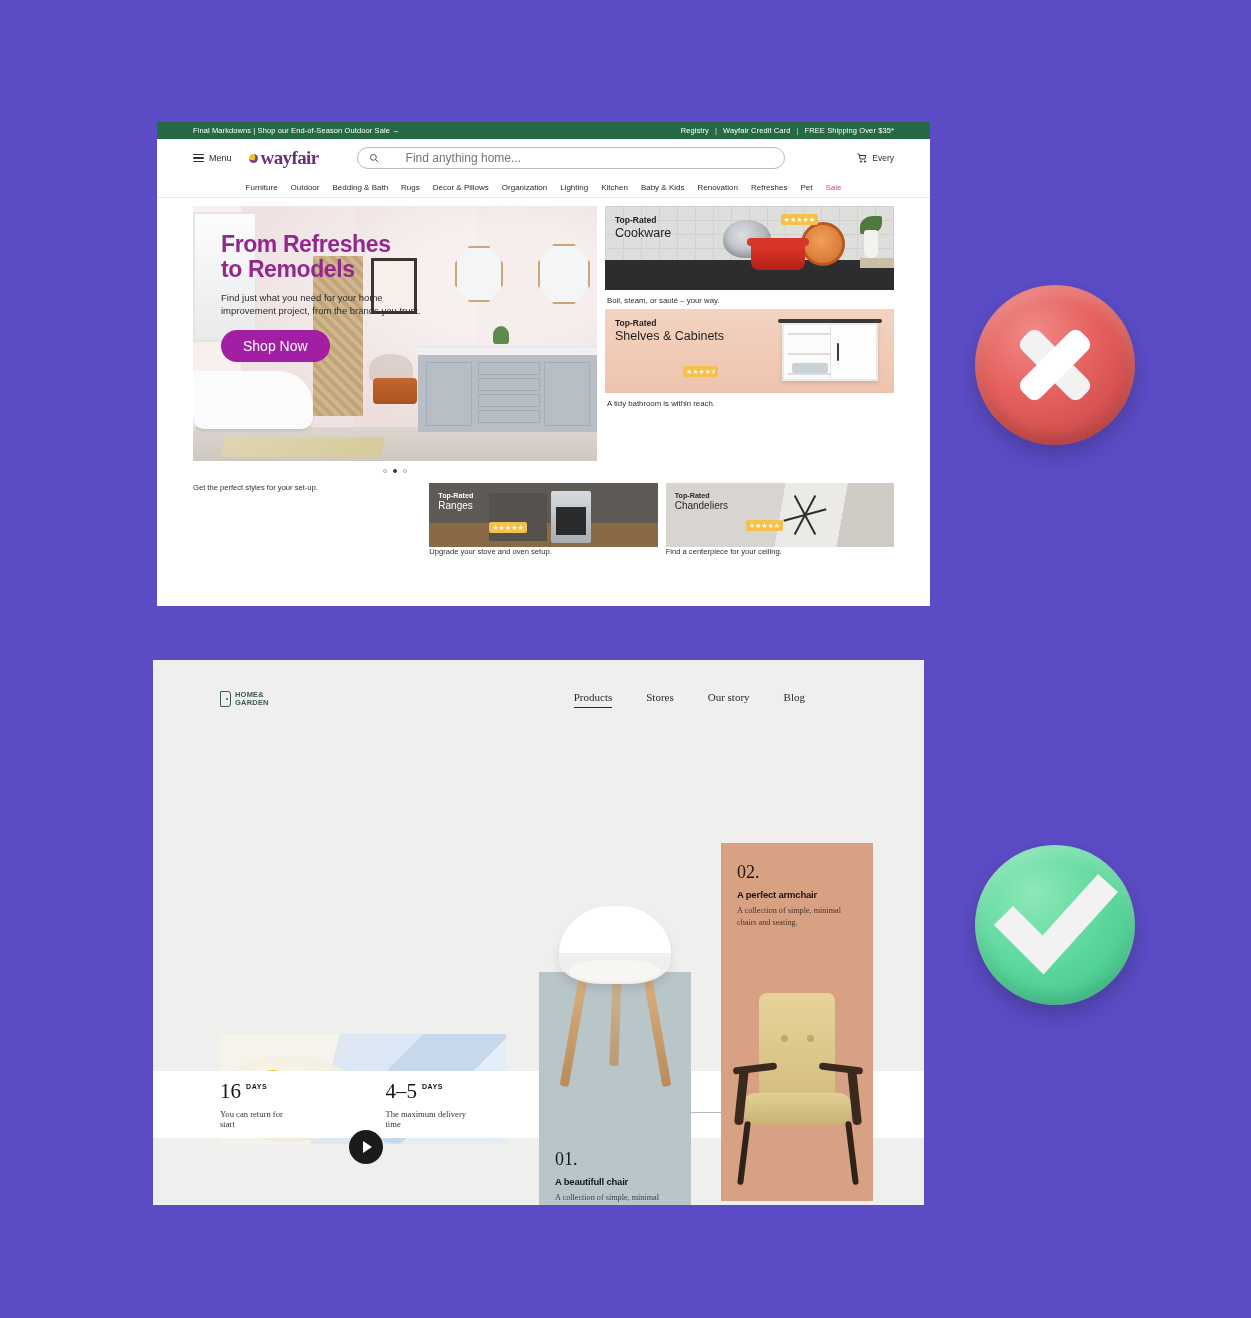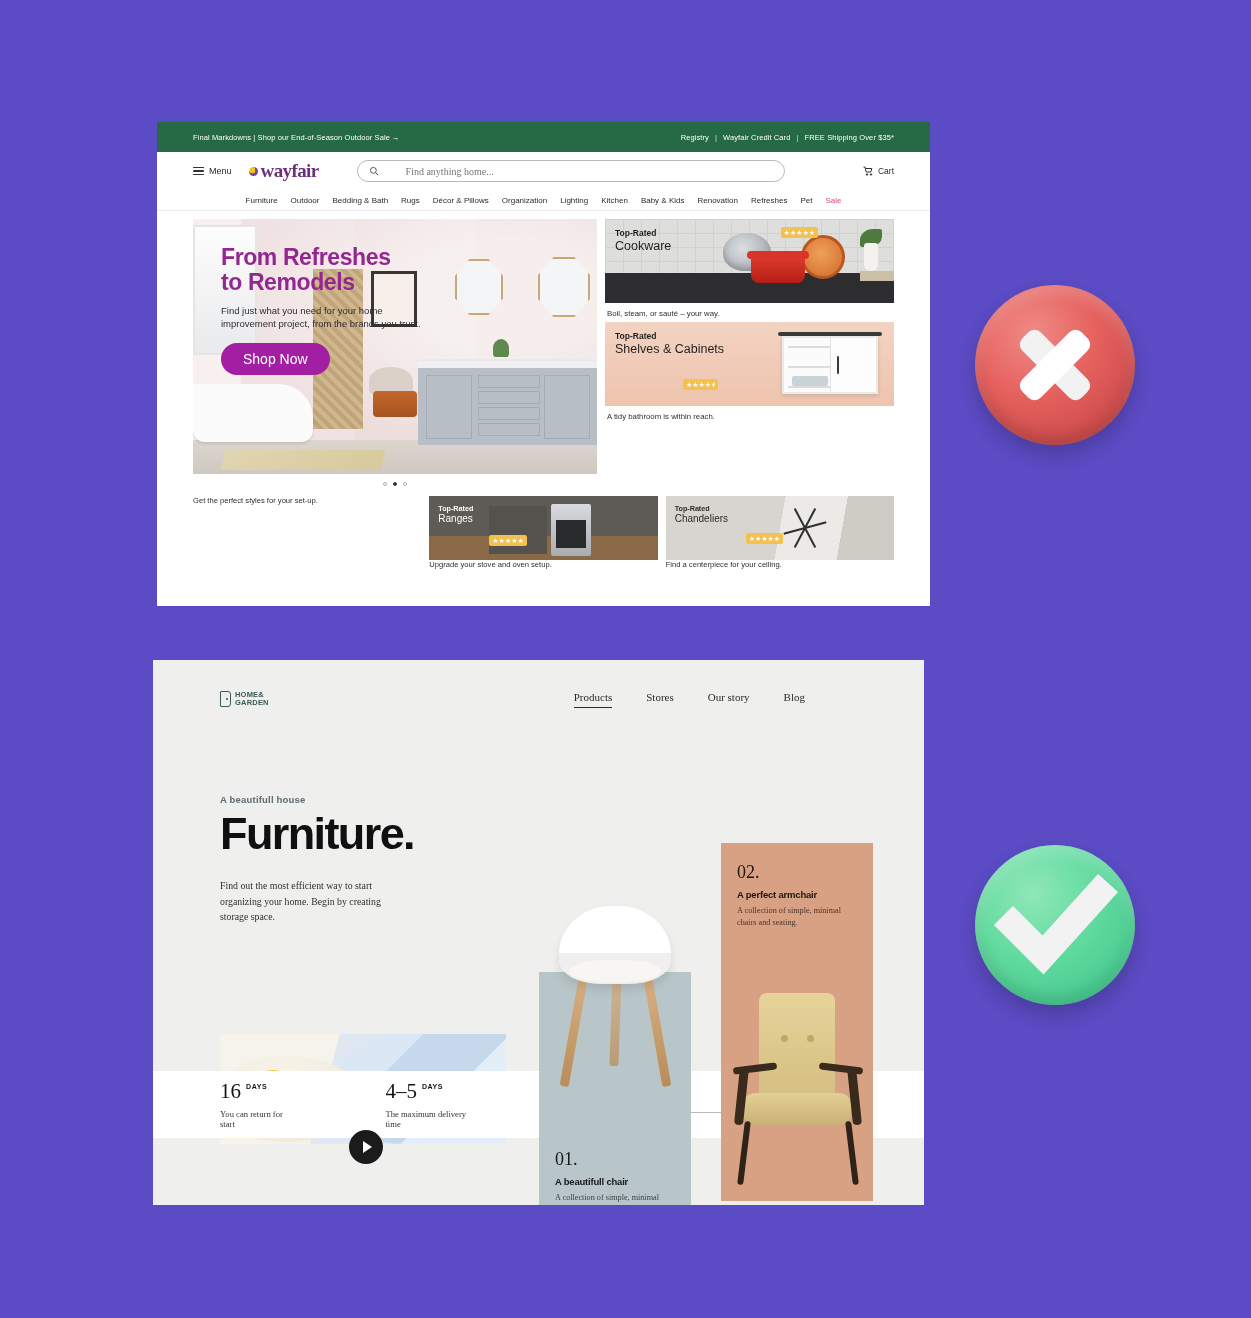--- a/index.html
+++ b/index.html
@@ -13,21 +13,21 @@
 
   
   .card { position: absolute; overflow: hidden; }
 
   
   #wayfair-card {
     left: 157px; top: 122px; width: 773px; height: 484px;
     background: #ffffff;
   }
   .wf-promo {
-    height: 30px; background: #256a45; color: #ffffff;
+    height: 17px; background: #256a45; color: #ffffff;
     display: flex; align-items: center; justify-content: space-between;
     padding: 0 36px; font-size: 7.5px; letter-spacing: .1px;
   }
   .wf-promo-right { display: flex; gap: 6px; align-items: center; }
   .wf-promo-sep { opacity: .75; }
 
   .wf-header {
     height: 38px; background: #fff; display: flex; align-items: center;
     padding: 0 36px; gap: 0;
   }
@@ -44,22 +44,22 @@
     background: radial-gradient(circle at 35% 35%, #f0c419 0 40%, #7d3f9c 41% 100%);
     display: inline-block; margin-right: 1px;
   }
   .wf-search {
     flex: 1; margin: 0 22px 0 38px; height: 22px; max-width: 428px;
     border: 1px solid #b9b9c2; border-radius: 11px; background: #fff;
     display: flex; align-items: center; padding: 0 11px; gap: 7px;
   }
   .wf-search-input {
     border: none; outline: none; background: transparent;
-    font-size: 10px; color: #6f6f78; flex: 1;
-    font-family: Liberation Serif, serif;
+    font-size: 12px; color: #6f6f78; flex: 1;
+    font-family: Liberation Sans, sans-serif;
     padding-left: 20px;
   }
   .wf-cart { display: flex; align-items: center; gap: 4px; font-size: 8.5px; color: #2b2b2b; margin-left: auto; }
 
   .wf-nav {
     height: 21px; display: flex; align-items: center; justify-content: center;
     gap: 13px; font-size: 8px; color: #2b2b2b; border-bottom: 1px solid #ececec;
     background: #fff;
   }
   .wf-nav span { white-space: nowrap; cursor: pointer; }
@@ -343,21 +343,21 @@
           <line x1="16" y1="16" x2="22" y2="22"></line>
       </svg>
       <input class="wf-search-input" type="text" placeholder="Find anything home..." style="">
     </div>
     <div class="wf-cart">
       <svg width="12" height="12" viewBox="0 0 24 24" fill="none" stroke="#333" stroke-width="2">
         <path d="M3 4h3l2.2 10h9.4l2-7H7"></path>
           <circle cx="10" cy="19" r="1.4" fill="#333"></circle>
           <circle cx="18" cy="19" r="1.4" fill="#333"></circle>
       </svg>
-      <span>Cart</span>
+      <span>Every</span>
     </div>
   </div>
 
   <div class="wf-nav">
     <span>Furniture</span>
     <span>Outdoor</span>
     <span>Bedding &amp; Bath</span>
     <span>Rugs</span>
     <span>Décor &amp; Pillows</span>
     <span>Organization</span>
@@ -511,25 +511,20 @@
     </div>
     <nav class="hg-nav">
       <a class="active">Products</a>
       <a>Stores</a>
       <a>Our story</a>
       <a>Blog</a>
     </nav>
   </div>
 
   <div class="hg-main">
-    <div class="hg-left">
-      <div class="hg-eyebrow">A beautifull house</div>
-      <div class="hg-title">Furniture.</div>
-      <div class="hg-desc">Find out the most efficient way to start organizing your home. Begin by creating storage space.</div>
-    </div>
 
     <div class="hg-video">
       <div class="hgv-cloth"></div>
       <div class="hgv-plate"></div>
       <div class="hgv-leaf2"></div>
       <div class="hgv-lemon"></div>
       <div class="hgv-leaf1"></div>
     </div>
     <div class="hg-play"></div>
 

